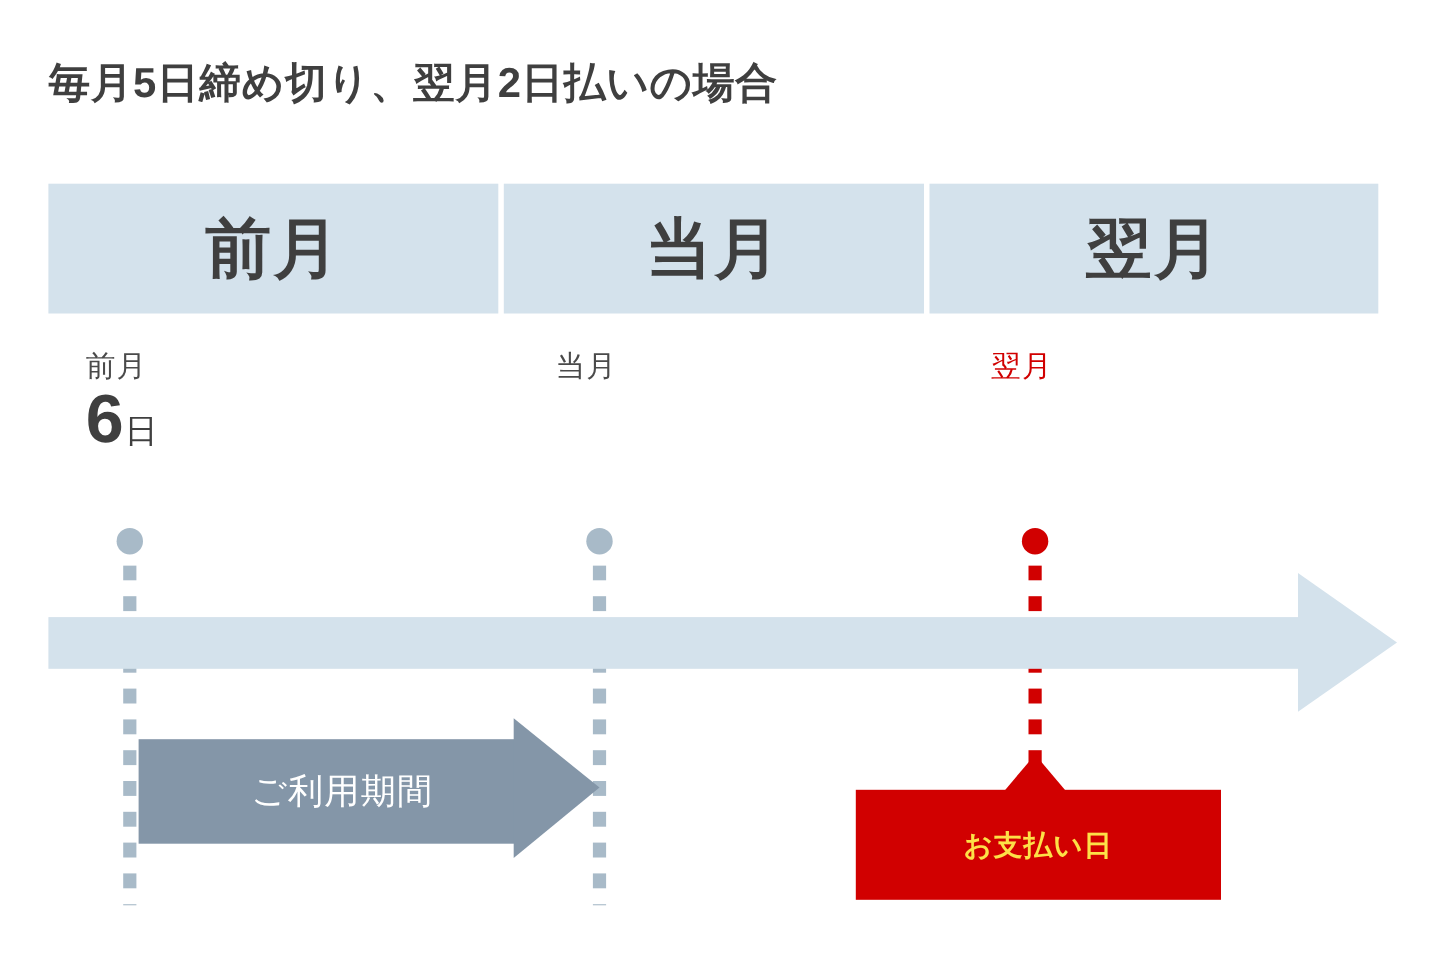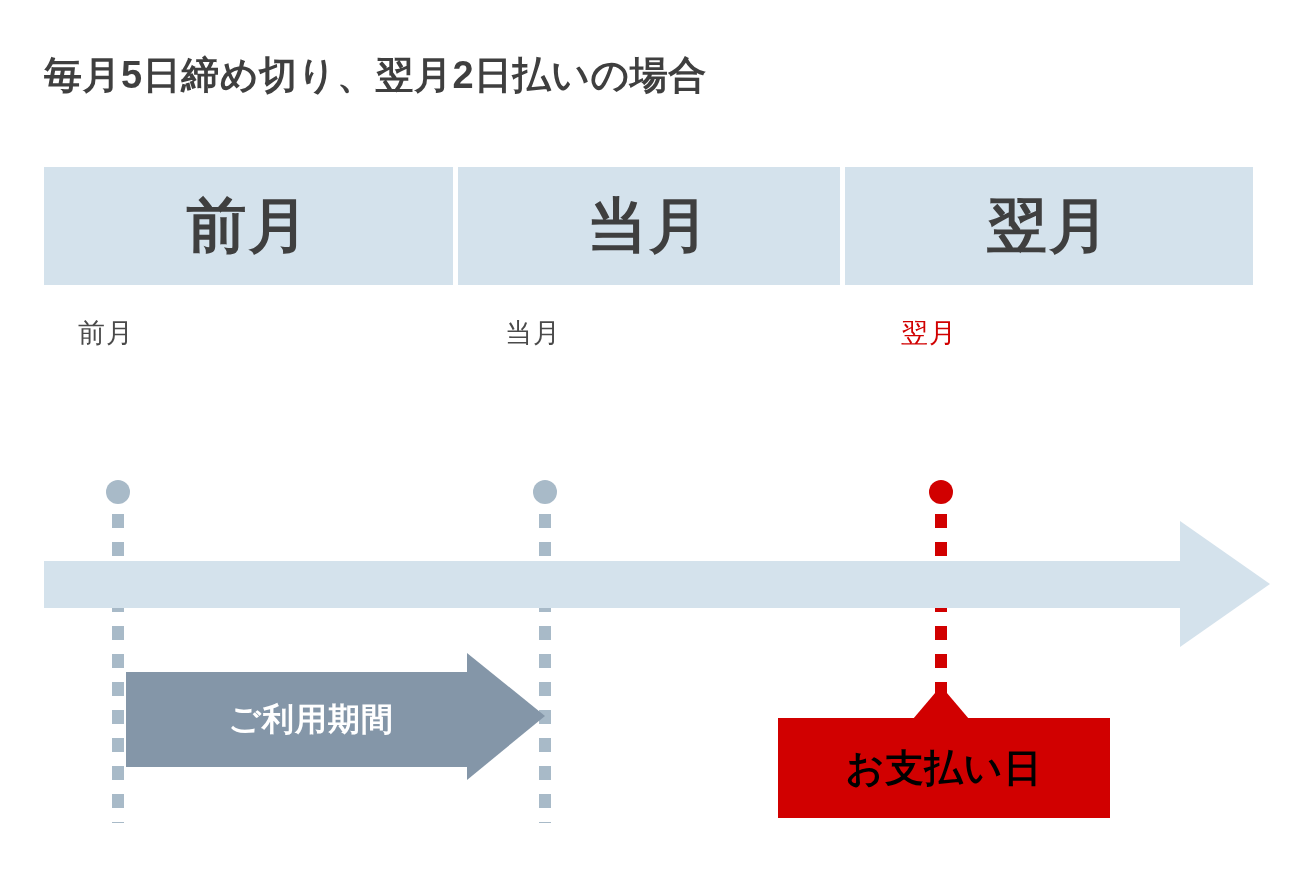--- a/index.html
+++ b/index.html
@@ -178,21 +178,21 @@
   #usage-arrow-label {
     position: absolute;
     left: 60px;
     top: 19px;
     width: 250px;
     height: 95px;
     display: flex;
     align-items: center;
     justify-content: center;
     font-size: 32px;
-    font-weight: bold;
+    font-weight: normal;
     color: #ffffff;
     letter-spacing: 1px;
     white-space: nowrap;
   }
 
   
   #payment-callout {
     position: absolute;
     left: 778px;
     top: 718px;
@@ -207,23 +207,23 @@
     position: absolute;
     left: 913px;
     top: 686px;
     width: 0;
     height: 0;
     border-left: 28px solid transparent;
     border-right: 28px solid transparent;
     border-bottom: 33px solid #d10000;
   }
   #payment-callout-label {
-    font-size: 38px;
-    font-weight: bold;
-    color: #000000;
+    font-size: 26px;
+    font-weight: bold;
+    color: #fde047;
     letter-spacing: 1px;
     white-space: nowrap;
   }
 </style>
 </head>
 <body>
 
 <div id="stage">
 
   <div id="diagram-title">毎月5日締め切り、翌月2日払いの場合</div>
@@ -233,20 +233,23 @@
   </div>
   <div class="month-bar" id="month-bar-1">
     <span class="month-bar-label">当月</span>
   </div>
   <div class="month-bar" id="month-bar-2">
     <span class="month-bar-label">翌月</span>
   </div>
 
   <div class="milestone" id="milestone-0">
     <div class="milestone-month">前月</div>
+    <div class="milestone-daywrap">
+      <span class="milestone-daynum">6</span><span class="milestone-dayunit">日</span>
+    </div>
   </div>
   <div class="milestone" id="milestone-1">
     <div class="milestone-month">当月</div>
   </div>
   <div class="milestone is-accent" id="milestone-2">
     <div class="milestone-month">翌月</div>
   </div>
 
   <div class="milestone-dot" id="milestone-dot-0"></div>
   <div class="milestone-dot" id="milestone-dot-1"></div>

